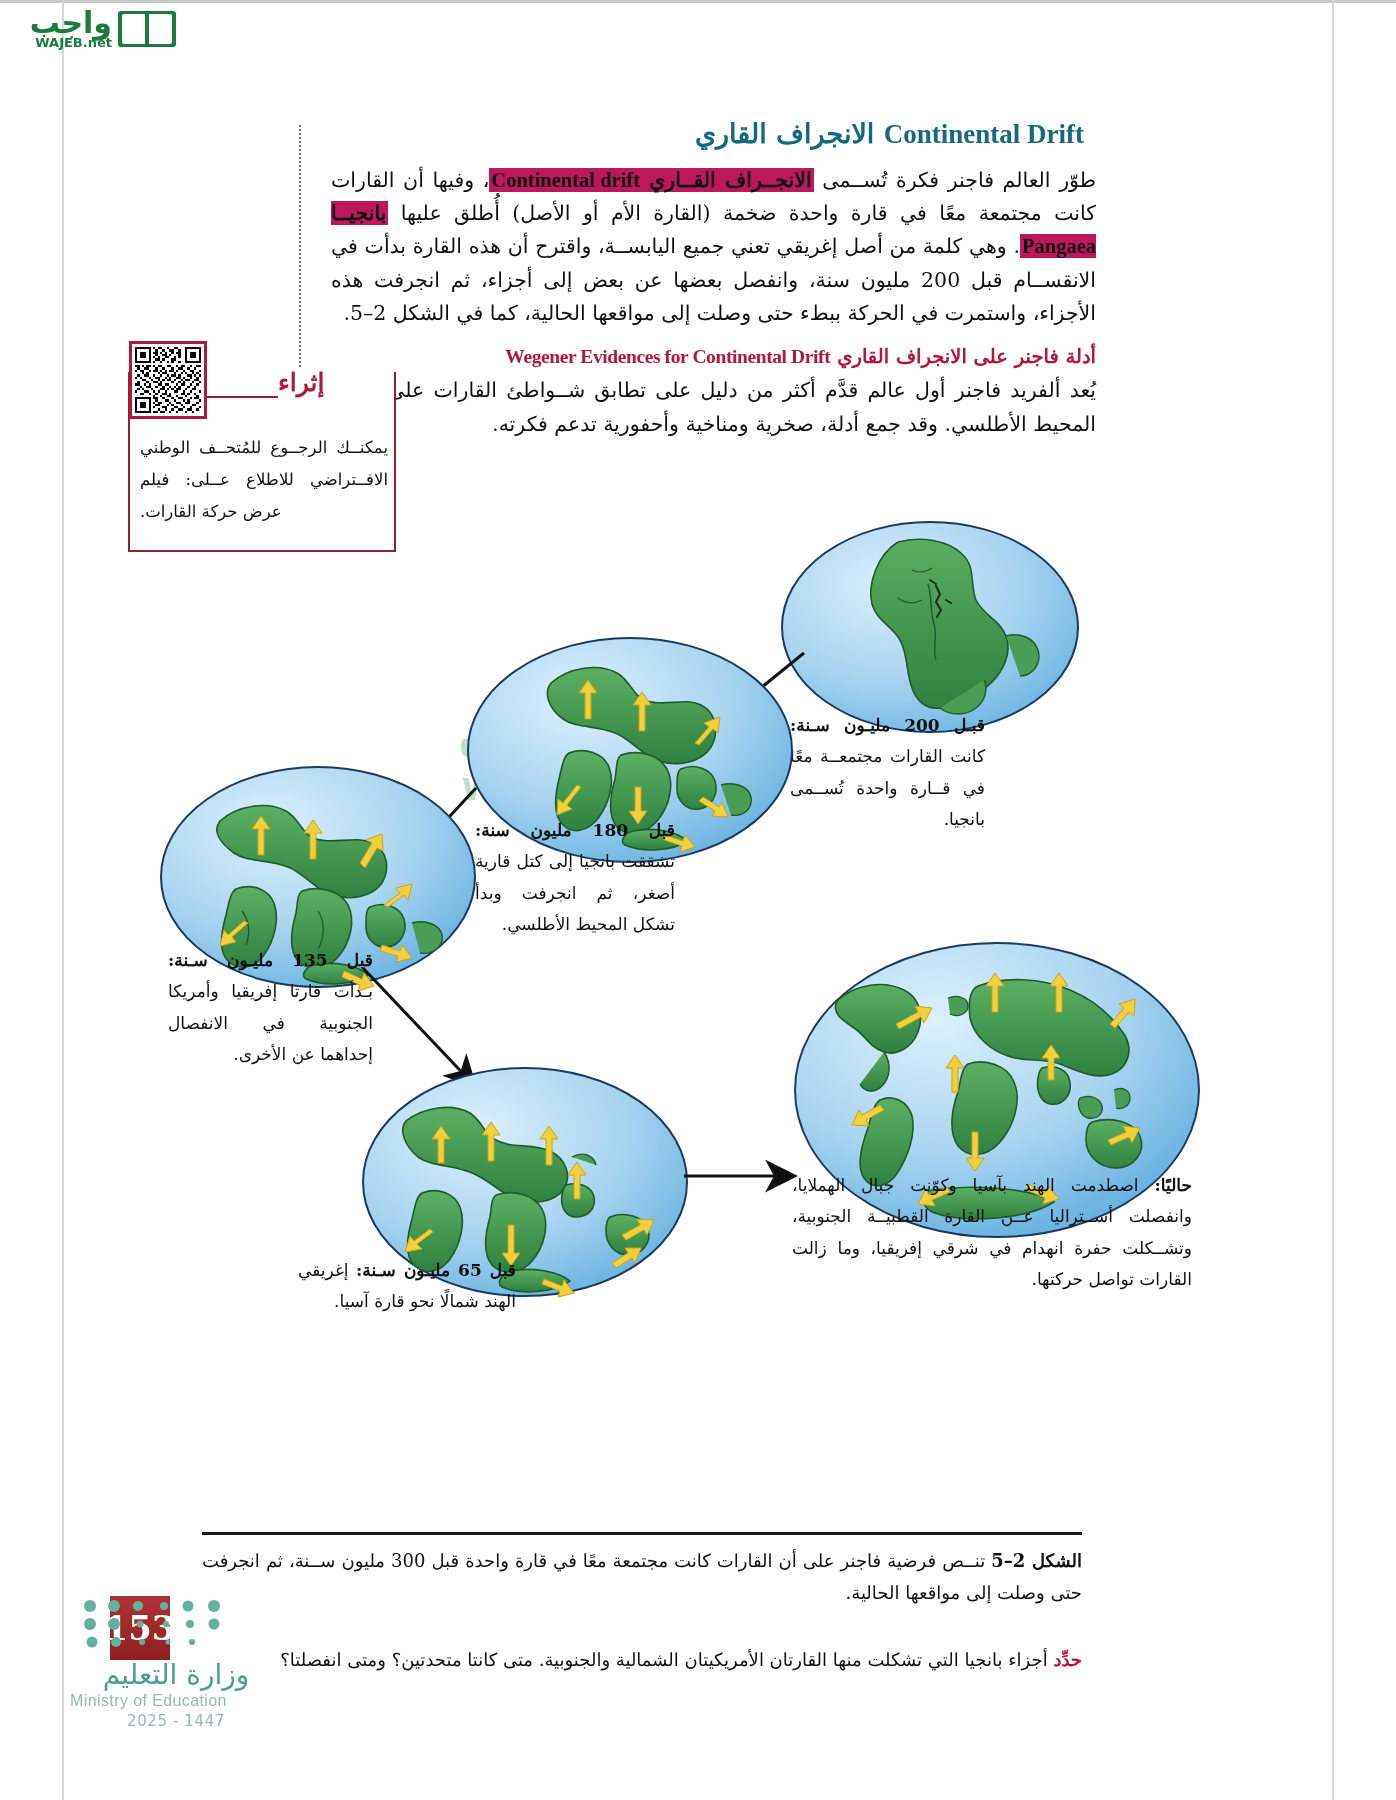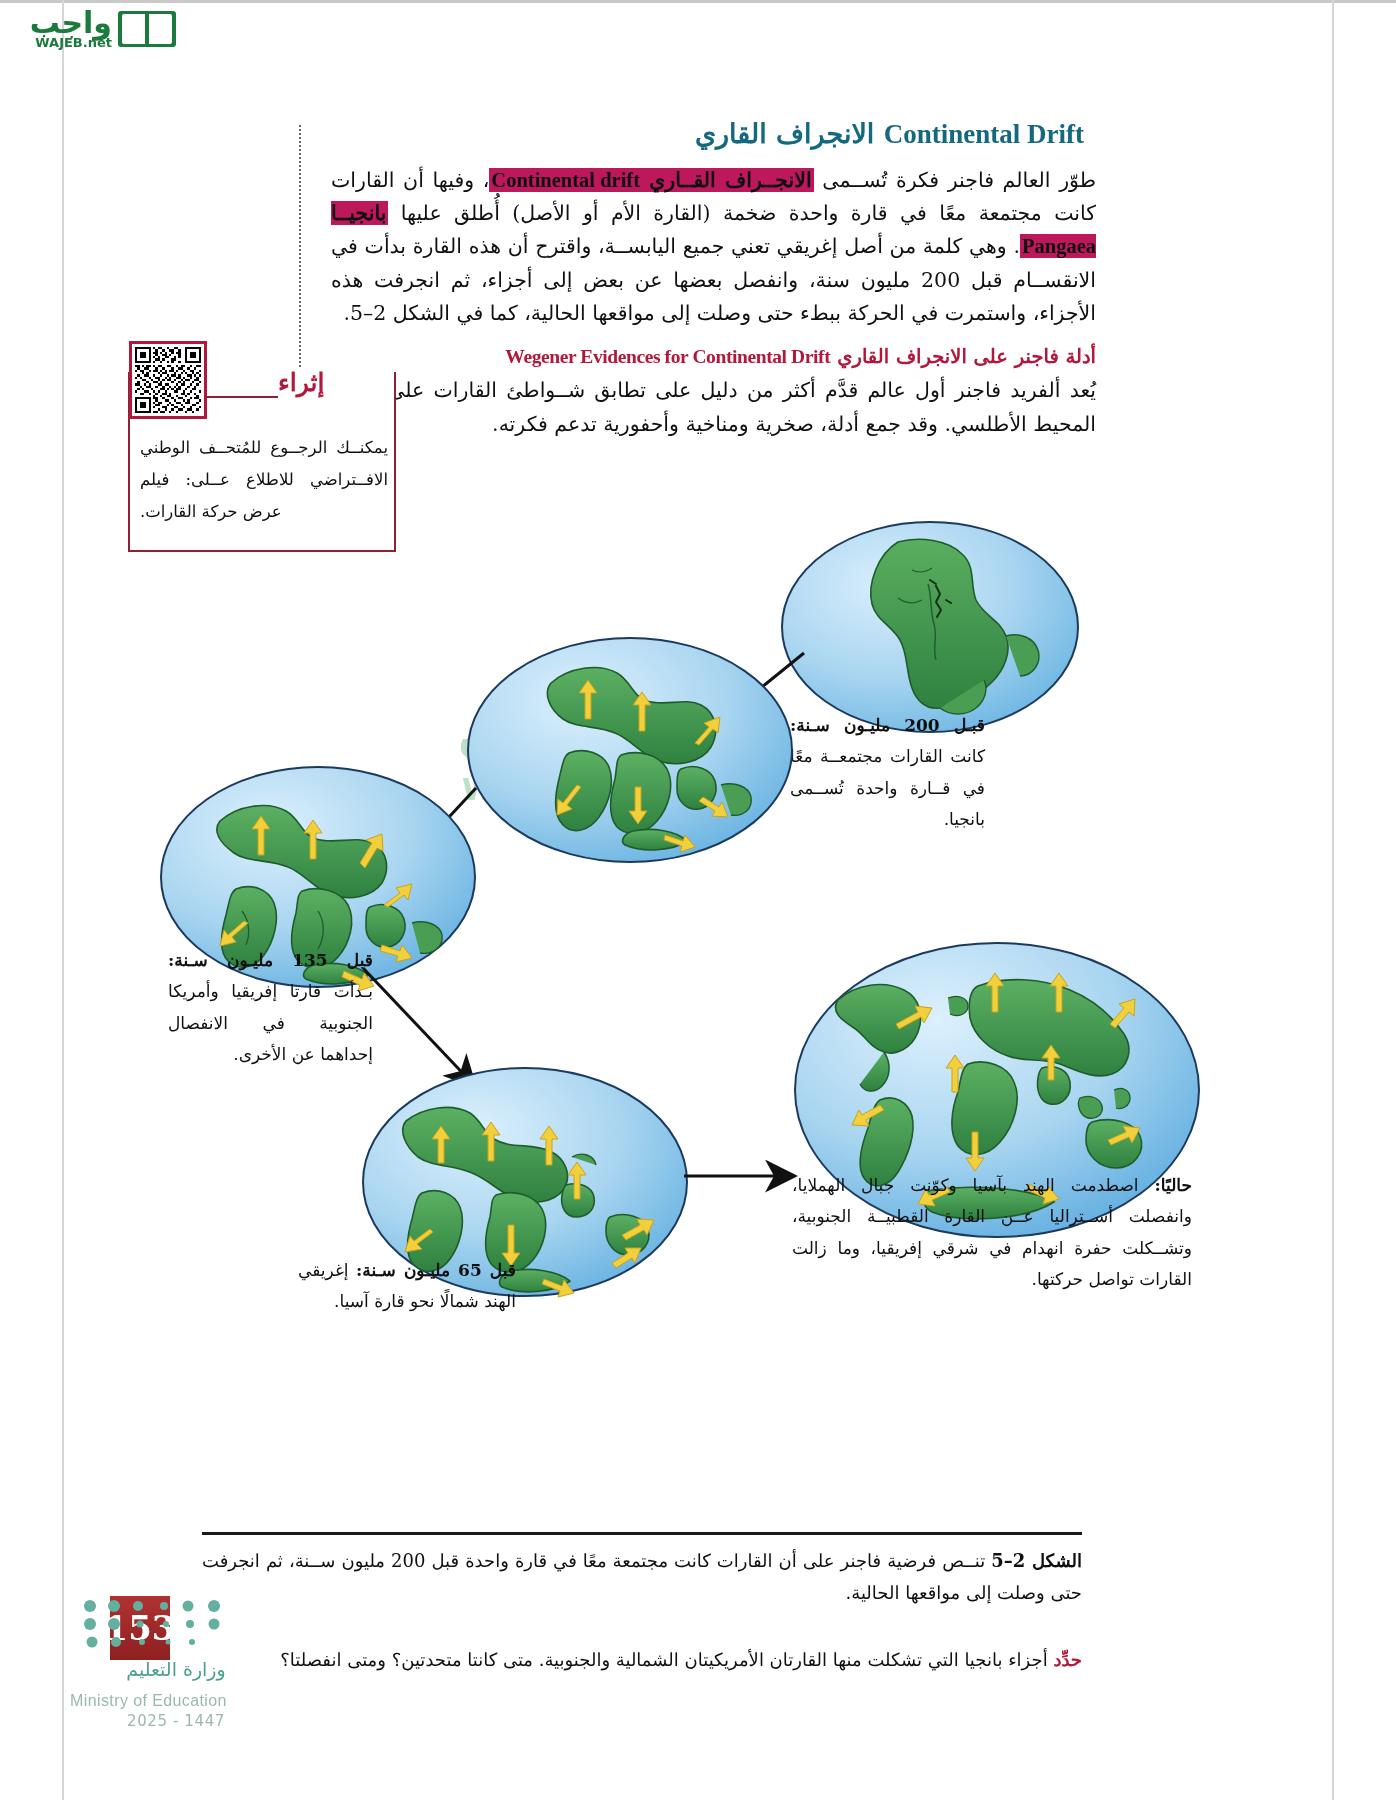--- a/index.html
+++ b/index.html
@@ -274,21 +274,21 @@
     position: absolute;
     bottom: 62px;
     left: 70px;
     width: 215px;
     height: 140px;
     direction: ltr;
   }
   .moe .dots { position: absolute; top: 0; left: 8px; width: 160px; height: 54px; }
   .moe .wordmark {
     position: absolute; top: 60px; left: 0; width: 212px;
-    font-family: "DejaVu Sans", sans-serif; font-size: 19px; color: #4aa08e;
+    font-family: "DejaVu Sans", sans-serif; font-size: 28px; color: #4aa08e;
     direction: rtl; text-align: center; letter-spacing: 1px;
   }
   .moe .en1 {
     position: absolute; top: 94px; left: 0; width: 212px;
     font-family: Liberation Sans, sans-serif; font-size: 16px; color: #9ab8b1;
     text-align: left; letter-spacing: .4px;
   }
   .moe .en2 {
     position: absolute; top: 114px; left: 0; width: 212px;
     font-family: "DejaVu Sans", sans-serif; font-size: 15px; color: #9ab8b1;
@@ -658,20 +658,23 @@
         <path d="M120 84 l0 -26 l-6 0 l9 -13 l9 13 l-6 0 l0 26 z"></path>
         <path d="M174 96 l0 -26 l-6 0 l9 -13 l9 13 l-6 0 l0 26 z"></path>
         <path d="M112 150 l-14 18 l-5 -4 l-1 16 l15 -6 l-5 -4 l14 -18 z"></path>
         <path d="M176 152 l0 24 l6 0 l-9 13 l-9 -13 l6 0 l0 -24 z"></path>
         <path d="M234 110 l14 -16 l5 4 l2 -16 l-16 6 l5 4 l-14 16 z"></path>
         <path d="M238 162 l16 10 l3 -5 l6 15 l-16 -1 l3 -5 l-16 -10 z"></path>
         <path d="M200 200 l18 6 l2 -6 l10 12 l-15 5 l2 -6 l-18 -6 z"></path>
       </g>
     </svg>
   </div>
+  <div class="cap" style="top:295px; left:355px; width:200px;">
+    <b>قبل 180 مليون سنة:</b><span> تشققت بانجيا إلى كتل قارية أصغر، ثم انجرفت وبدأ تشكل المحيط الأطلسي.</span>
+  </div>
 
   <svg class="arrow" style="top:262px; left:288px;" width="76" height="80">
     <defs>
         <marker id="ah2" markerWidth="11" markerHeight="11" refX="9" refY="5.5" orient="auto">
       <path d="M0,0 L11,5.5 L0,11 L3,5.5 Z" fill="#111"></path>
         </marker>
       </defs>
     <line x1="68" y1="6" x2="16" y2="62" stroke="#111" stroke-width="3" marker-end="url(#ah2)"></line>
   </svg>
 
@@ -833,21 +836,21 @@
   </div>
   <div class="cap" style="top:650px; left:672px; width:400px;">
     <b>حاليًا:</b><span> اصطدمت الهند بآسيا وكوّنت جبال الهملايا، وانفصلت أســتراليا عــن القارة القطبيــة الجنوبية، وتشــكلت حفرة انهدام في شرقي إفريقيا، وما زالت القارات تواصل حركتها.</span>
   </div>
 
 </div>
 
 <div class="fig-rule"></div>
 <div class="fig-caption">
   <b>الشكل 2–5</b>
-  <span>تنــص فرضية فاجنر على أن القارات كانت مجتمعة معًا في قارة واحدة قبل 200 مليون ســنة، ثم انجرفت حتى وصلت إلى مواقعها الحالية.</span>
+  <span>تنــص فرضية فاجنر على أن القارات كانت مجتمعة معًا في قارة واحدة قبل 300 مليون ســنة، ثم انجرفت حتى وصلت إلى مواقعها الحالية.</span>
 </div>
 <div class="fig-question">
   <span class="q-word">حدِّد</span>
   <span>أجزاء بانجيا التي تشكلت منها القارتان الأمريكيتان الشمالية والجنوبية. متى كانتا متحدتين؟ ومتى انفصلتا؟</span>
 </div>
 
 <div class="page-num">153</div>
 <div class="moe">
   <svg class="dots" viewBox="0 0 160 54">
     <g fill="#63b09e">

